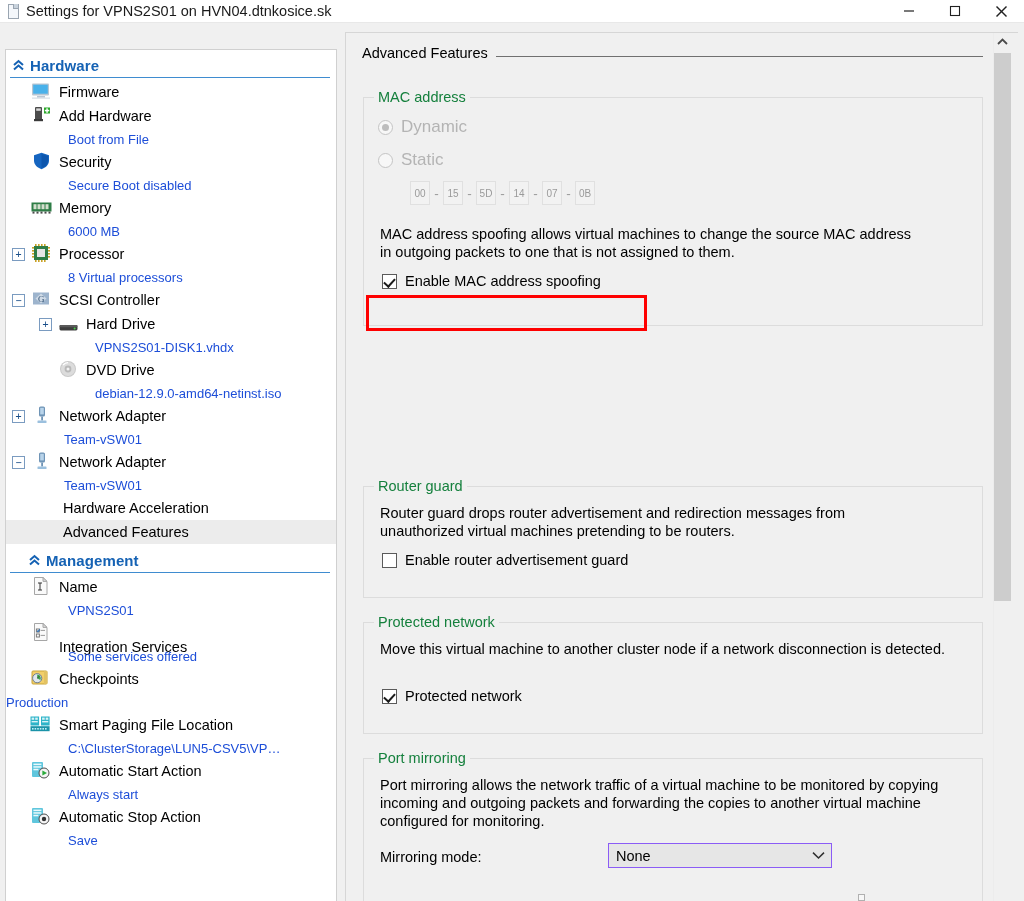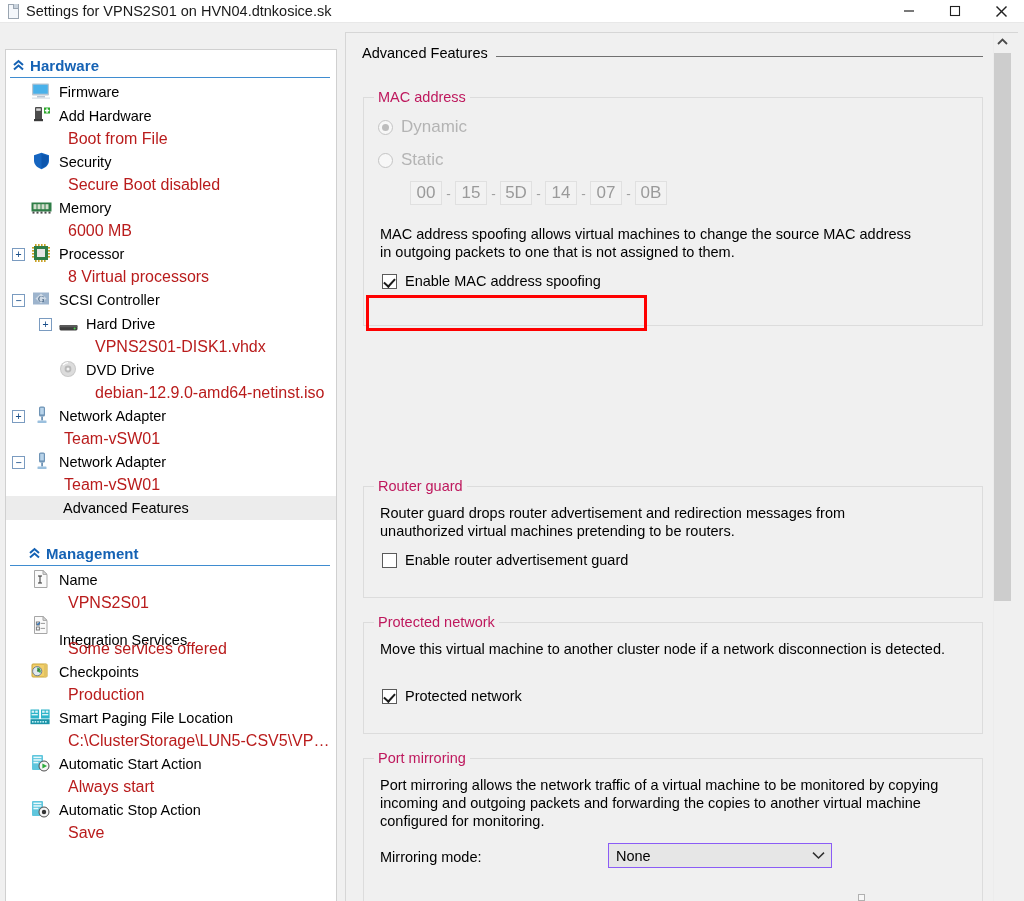--- a/index.html
+++ b/index.html
@@ -77,21 +77,21 @@
     font-size:10px;line-height:9px;color:#1b4f8a;font-family:"DejaVu Sans Mono",monospace;
   }
   .tree-row .ico{
     position:absolute;width:20px;height:18px;
   }
   .tree-row .txt{font-size:14.5px;color:#000;}
   .tree-sub{
     position:relative;height:22px;display:flex;align-items:center;
     white-space:nowrap;
   }
-  .tree-sub .txt{font-size:16px;color:#b91c1c;}
+  .tree-sub .txt{font-size:13px;color:#1d4ed8;}
 
   
   .content-panel{
     position:absolute;left:345px;top:32px;width:672px;height:869px;
     background:#f0f0f0;border:1px solid #d6d6d6;border-right:none;border-bottom:none;
     overflow:hidden;
   }
   .scroll-area{
     position:absolute;left:0;top:0;width:651px;height:869px;overflow:hidden;
     background:#f0f0f0;
@@ -105,21 +105,21 @@
   }
   .page-group-rule{
     position:absolute;left:0;top:11px;width:621px;height:1px;background:#707070;
   }
 
   .gbox{
     position:absolute;border:1px solid #dcdcdc;background:#f0f0f0;
   }
   .gbox > .gtitle{
     position:absolute;left:10px;top:-9px;background:#f0f0f0;padding:0 4px;
-    font-size:14.5px;color:#be185d;white-space:nowrap;
+    font-size:14.5px;color:#15803d;white-space:nowrap;
   }
   .desc{
     position:absolute;font-size:14.5px;color:#000;line-height:18px;
   }
 
   
   .cbrow{position:absolute;display:flex;align-items:center;}
   .cbox{
     width:15px;height:15px;border:1px solid #5a5a5a;background:#ffffff;
     flex:0 0 auto;margin-right:8px;position:relative;box-sizing:border-box;
@@ -136,23 +136,23 @@
     background:#f7f7f7;flex:0 0 auto;margin-right:8px;position:relative;box-sizing:border-box;
   }
   .radio.on::after{
     content:"";position:absolute;left:3px;top:3px;width:7px;height:7px;
     border-radius:50%;background:#bdbdbd;
   }
   .radiolabel{font-size:17px;color:#b4b4b4;white-space:nowrap;}
 
   .octets{position:absolute;display:flex;align-items:center;}
   .octet{
-    width:32px;height:24px;border:1px solid #e0e0e0;background:#f2f2f2;
+    width:20px;height:24px;border:1px solid #e0e0e0;background:#f2f2f2;
     display:flex;align-items:center;justify-content:center;
-    font-size:17px;color:#9a9a9a;box-sizing:border-box;
+    font-size:10px;color:#9a9a9a;box-sizing:border-box;
   }
   .dash{width:13px;text-align:center;font-size:13.5px;color:#9a9a9a;}
 
   .fieldlabel{position:absolute;font-size:14.5px;color:#000;}
   .combo{
     position:absolute;height:25px;border:1px solid #8b5cf6;background:#e6e6e6;
     display:flex;align-items:center;box-sizing:border-box;
   }
   .combo .val{font-size:14.5px;color:#000;padding-left:7px;flex:1 1 auto;}
   .combo .arrow{width:26px;display:flex;align-items:center;justify-content:center;}
@@ -394,26 +394,29 @@
             <rect x="5.2" y="10.5" width="1.8" height="4" fill="#6f94b6"></rect>
             <rect x="1.5" y="14.4" width="9" height="2.6" rx="0.6" fill="#9bc0de"></rect>
           </svg>
         </span>
         <span class="txt" style="margin-left:53px;">Network Adapter</span>
       </div>
       <div class="tree-sub">
         <span class="txt" style="margin-left:58px;">Team-vSW01</span>
       </div>
 
+      <div class="tree-row">
+        <span class="txt" style="margin-left:57px;">Hardware Acceleration</span>
+      </div>
 
       <div class="tree-row sel">
         <span class="txt" style="margin-left:57px;">Advanced Features</span>
       </div>
 
-      <div class="section-head" style="margin-top:21px;padding-left:20px;">
+      <div class="section-head" style="margin-top:4px;padding-left:20px;">
         <div class="chev">
           <svg width="13" height="13" viewBox="0 0 13 13">
             <polyline points="2,6 6.5,2 11,6" fill="none" stroke="#1562b4" stroke-width="2"></polyline>
             <polyline points="2,10.5 6.5,6.5 11,10.5" fill="none" stroke="#1562b4" stroke-width="2"></polyline>
           </svg>
         </div>
         <div class="label">Management</div>
       </div>
       <div class="section-rule"></div>
 
@@ -459,21 +462,21 @@
             <rect x="1" y="1" width="15" height="13" rx="1" fill="#f2cf6a" stroke="#c9a436"></rect>
             <rect x="13" y="1" width="3.2" height="13" fill="#e2c263"></rect>
             <circle cx="6.2" cy="8.2" r="4.6" fill="#dfe7ee" stroke="#6f7d8c"></circle>
             <path d="M6.2 8.2 L6.2 4.4 A3.8 3.8 0 0 1 9.3 10.1 Z" fill="#3aa84a"></path>
             <line x1="6.2" y1="8.2" x2="8.6" y2="6.1" stroke="#444" stroke-width="1"></line>
           </svg>
         </span>
         <span class="txt" style="margin-left:53px;">Checkpoints</span>
       </div>
       <div class="tree-sub">
-        <span class="txt" style="margin-left:62px;">Production</span>
+        <span class="txt" style="">Production</span>
       </div>
 
       <div class="tree-row">
         <span class="ico" style="left:24px;top:3px;">
           <svg width="21" height="16" viewBox="0 0 21 16">
             <rect x="0.5" y="0.5" width="8.6" height="9" fill="#2db4c9"></rect>
             <rect x="11" y="0.5" width="8.6" height="9" fill="#2db4c9"></rect>
             <g fill="#d9f3f7">
               <rect x="1.6" y="1.6" width="2.6" height="2.2"></rect>
                 <rect x="5.2" y="1.6" width="2.6" height="2.2"></rect>

